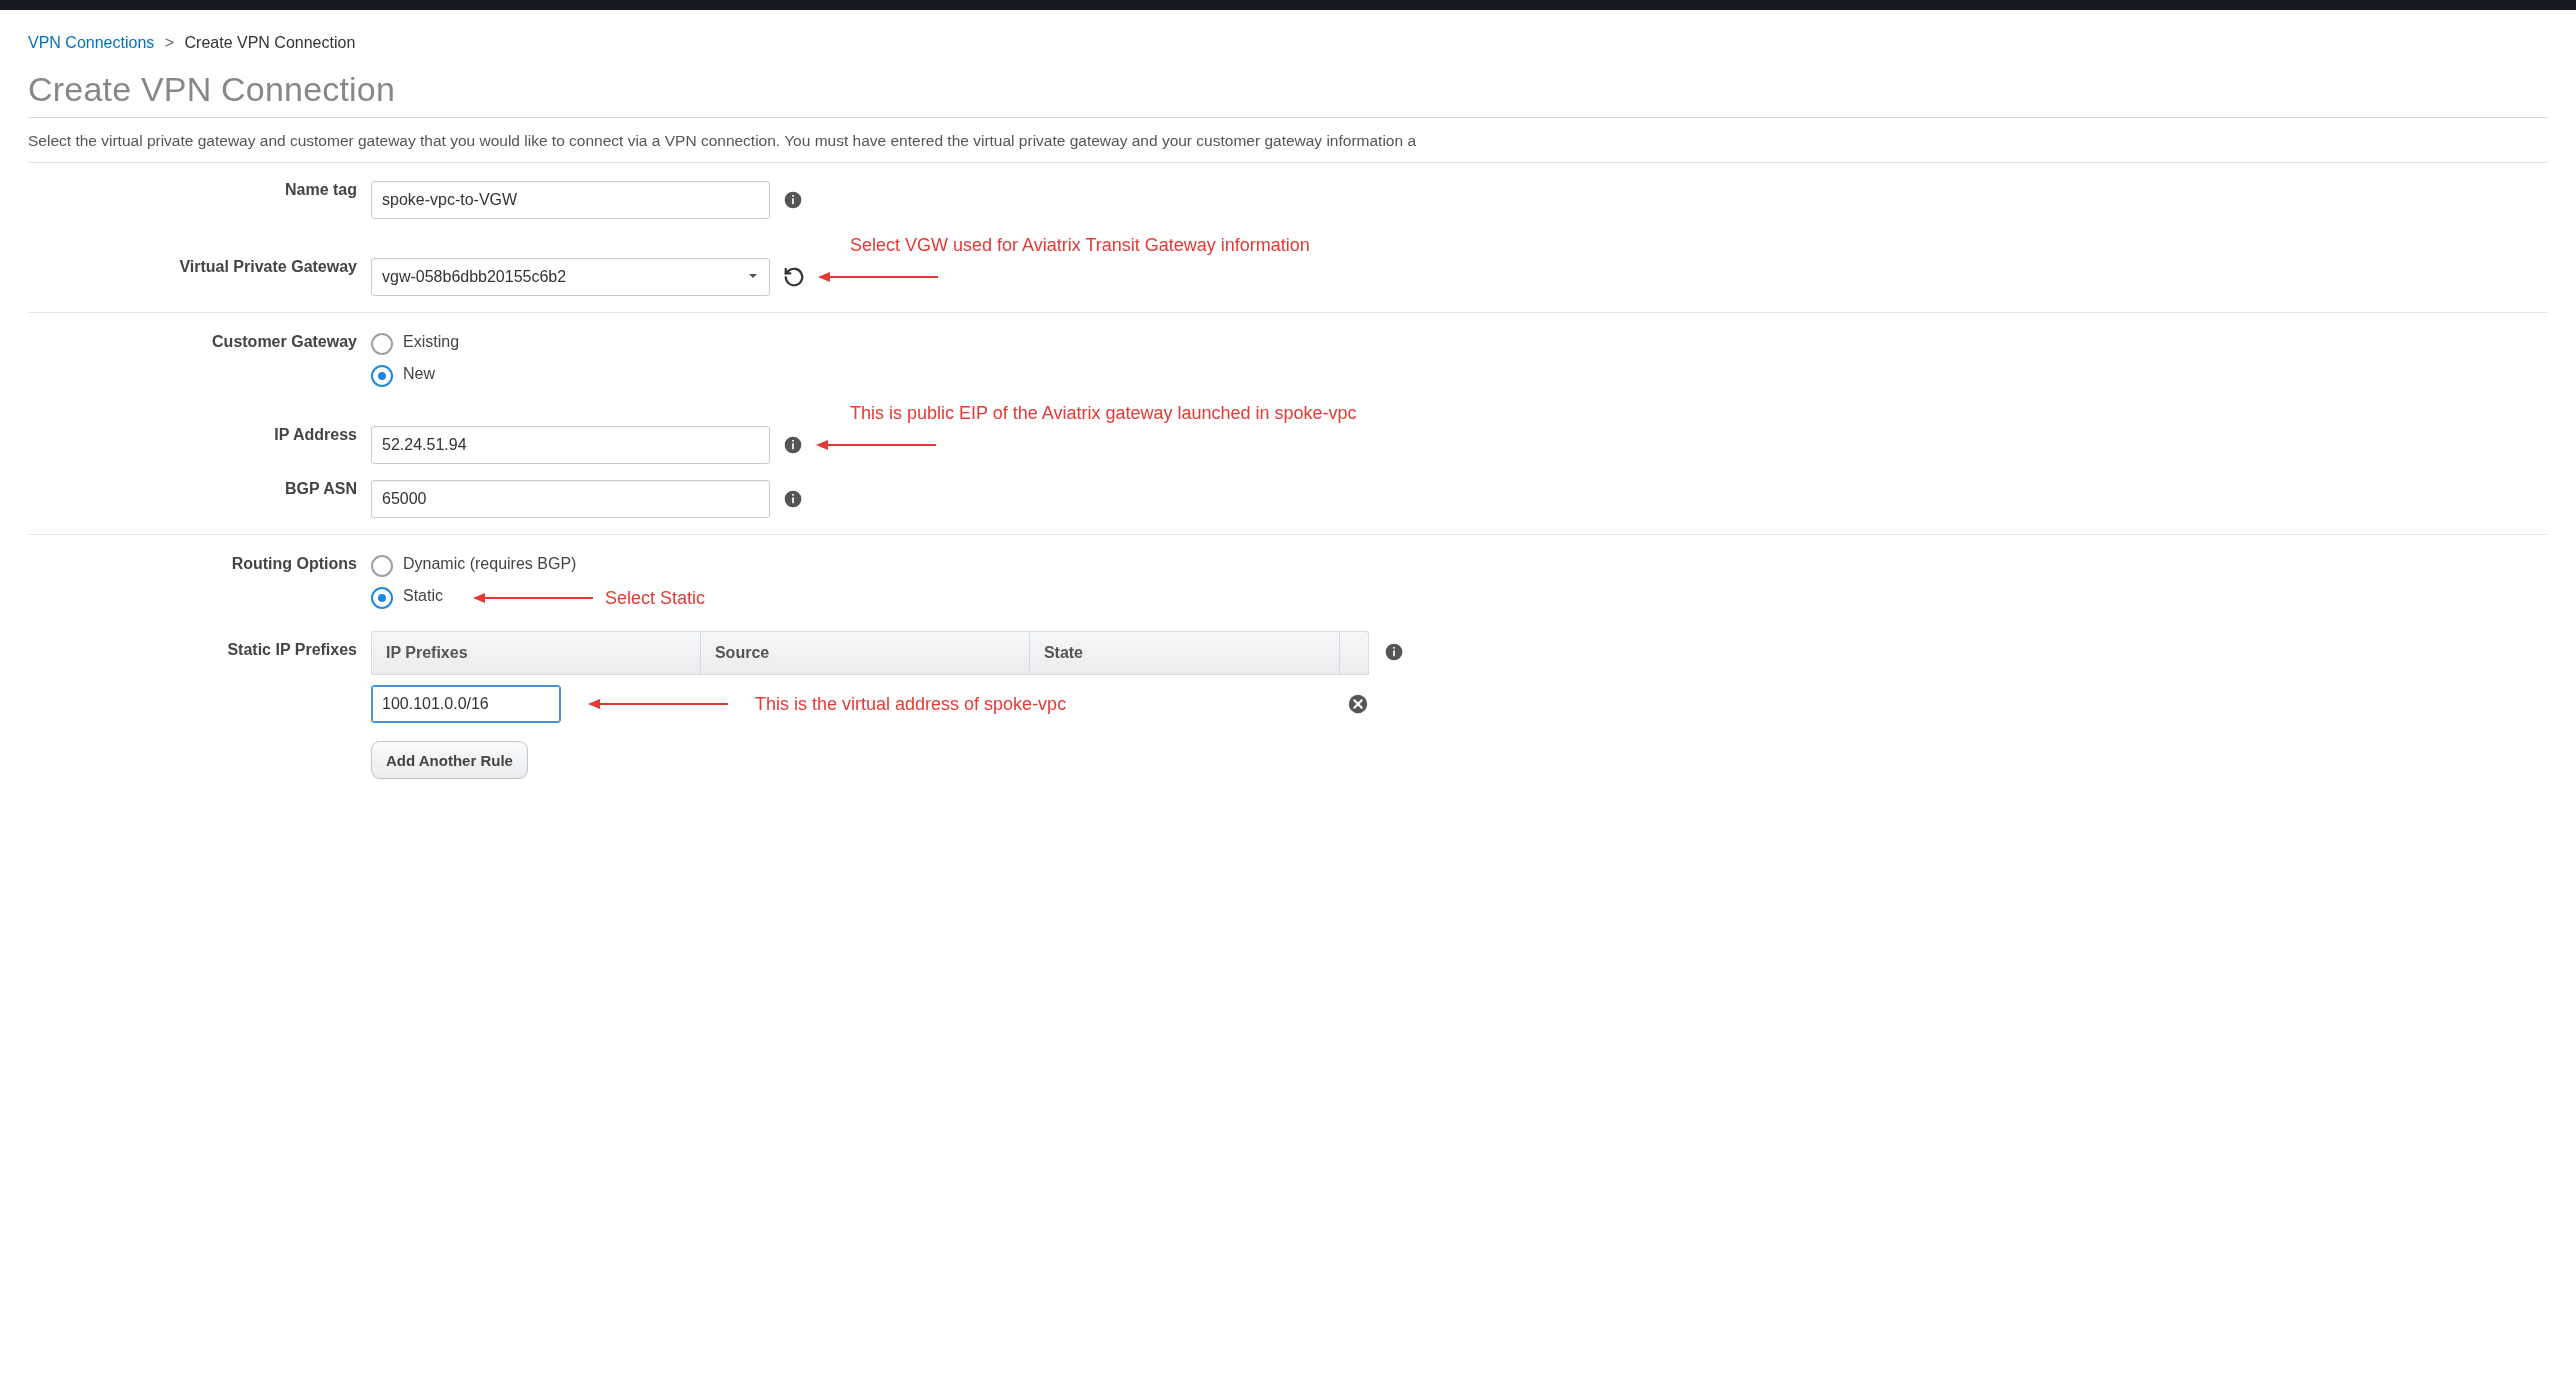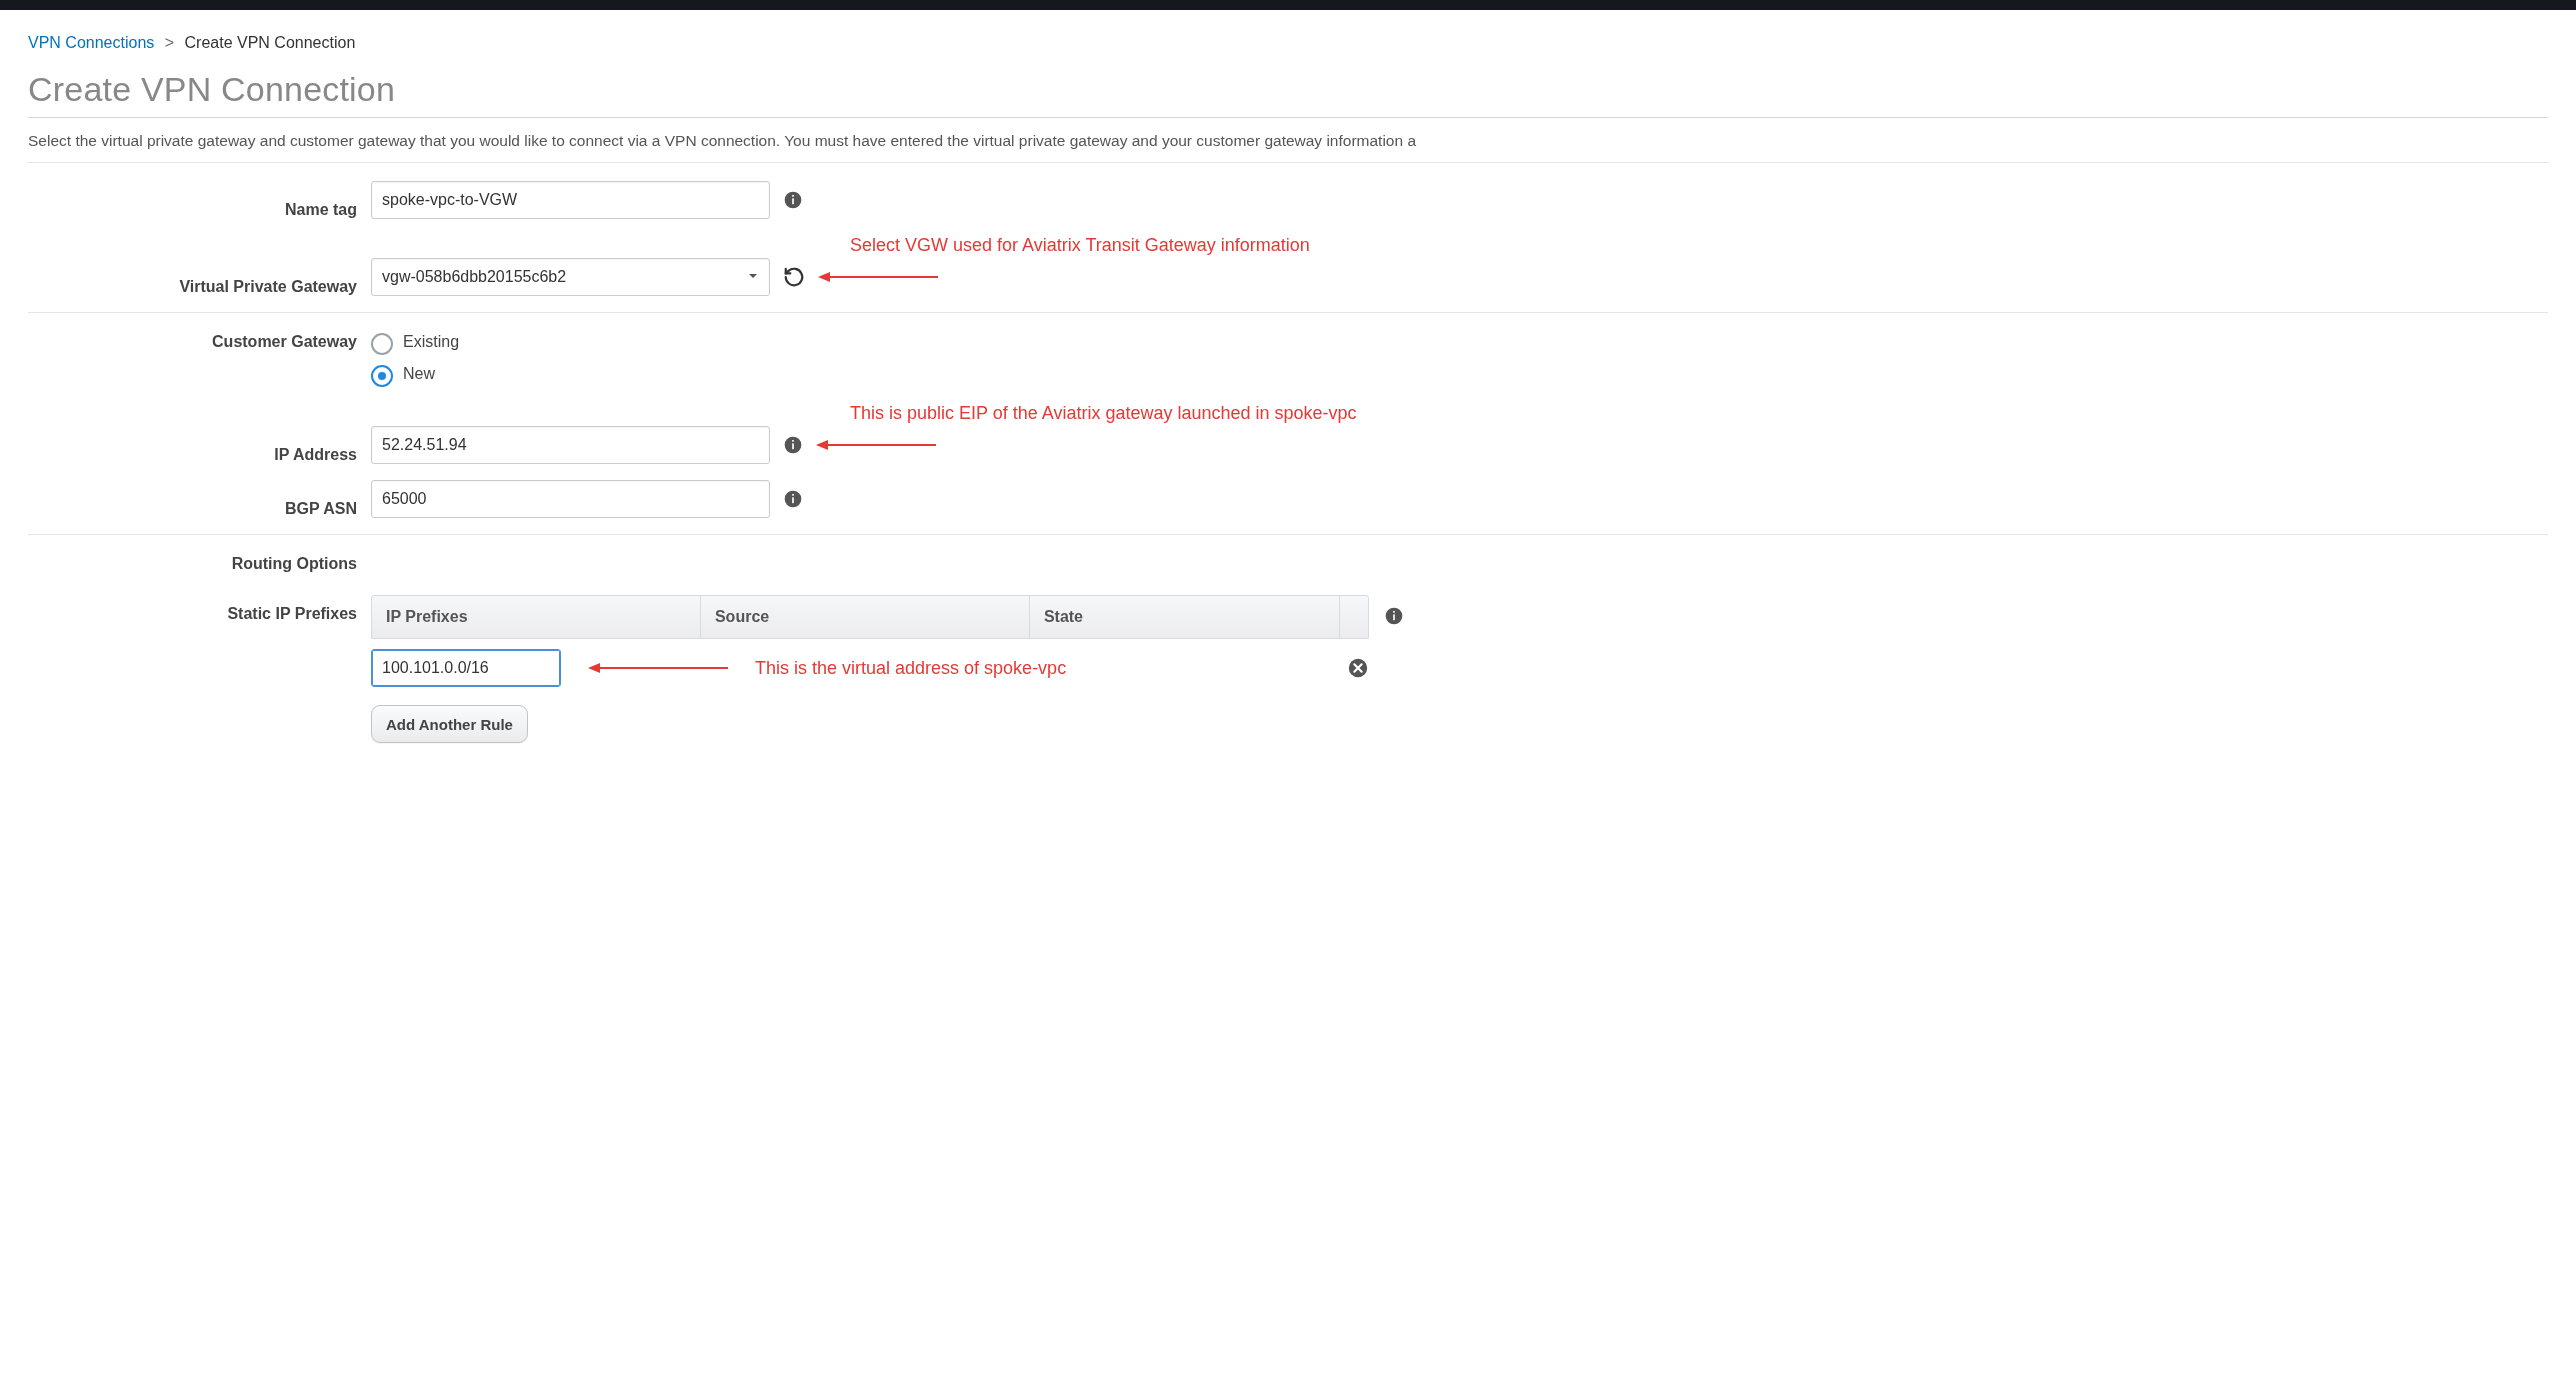--- a/index.html
+++ b/index.html
@@ -7,21 +7,21 @@
   .page{padding:24px 28px 40px 28px;}
   .breadcrumb{font-size:16px;margin-bottom:18px;}
   .breadcrumb a{color:#0073bb;text-decoration:none;font-weight:500;}
   .breadcrumb .sep{color:#666;padding:0 6px;}
   .breadcrumb .cur{color:#333;}
   h1.page-title{font-size:34px;font-weight:400;color:#888;margin:0 0 8px 0;letter-spacing:0.2px;}
   .title-rule{border:none;border-top:1px solid #d5d9dc;margin:0 0 14px 0;}
   .desc{font-size:15.5px;color:#555;margin:0 0 12px 0;white-space:nowrap;overflow:hidden;}
   .sec-rule{border:none;border-top:1px solid #e2e5e8;margin:8px 0 10px 0;}
   .form{width:100%;}
-  .row{display:flex;align-items:flex-end;padding:8px 0;}
+  .row{display:flex;align-items:flex-start;padding:8px 0;}
   .row.topalign{align-items:flex-start;}
   .label{width:329px;min-width:329px;text-align:right;padding-right:14px;font-weight:700;color:#444;font-size:16px;}
   .control{display:flex;align-items:center;gap:12px;}
   input.text, .select{
     height:38px;box-sizing:border-box;border:1px solid #c7ccd1;border-radius:3px;
     padding:0 10px;font-size:16px;background:#fff;color:#333;
     box-shadow:inset 0 1px 2px rgba(0,0,0,0.05);
   }
   input.text{width:399px;}
   .select{width:399px;display:flex;align-items:center;justify-content:space-between;cursor:pointer;}
@@ -180,20 +180,39 @@
               <rect x="11" y="6" width="2" height="2" fill="#fff"></rect>
             </svg>
         </span>
       </div>
     </div>
 
     <hr class="sec-rule">
 
     <div class="row topalign">
       <div class="label" style="padding-top:2px">Routing Options</div>
+      <div class="radio-group">
+        <label class="radio">
+          <span class="dot"></span>
+          <span>Dynamic (requires BGP)</span>
+        </label>
+        <div class="inline-flex">
+          <label class="radio selected">
+            <span class="dot"></span>
+            <span>Static</span>
+          </label>
+          <span class="arrow-left" style="margin-left:18px;">
+            <svg width="120" height="16" viewBox="0 0 120 16">
+                <line x1="10" y1="8" x2="120" y2="8" stroke="#e53935" stroke-width="2"></line>
+                <polygon points="0,8 12,3 12,13" fill="#e53935"></polygon>
+              </svg>
+          </span>
+          <span class="annot">Select Static</span>
+        </div>
+      </div>
     </div>
 
     <div class="spacer"></div>
 
     <div class="row topalign">
       <div class="label" style="padding-top:10px">Static IP Prefixes</div>
       <div class="table-wrap">
         <div class="prefix-table">
           <div class="ptable-head">
             <div class="col c1">IP Prefixes</div>

